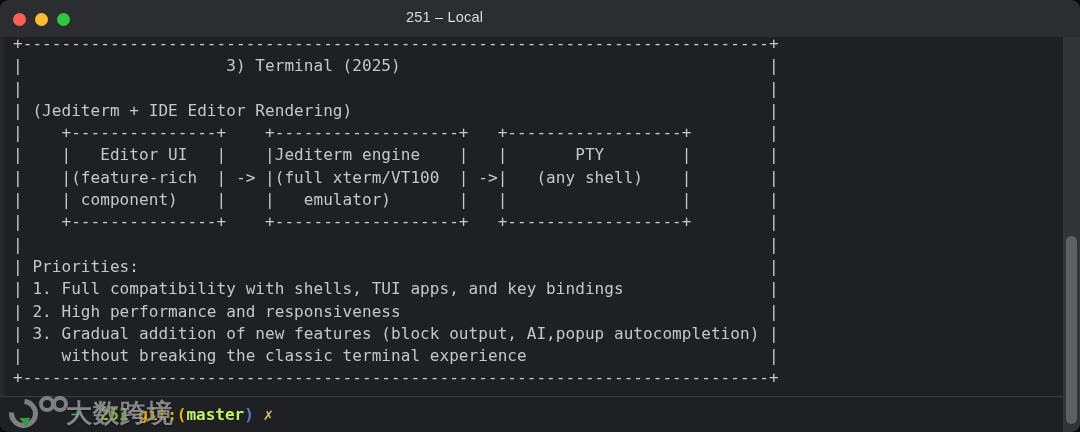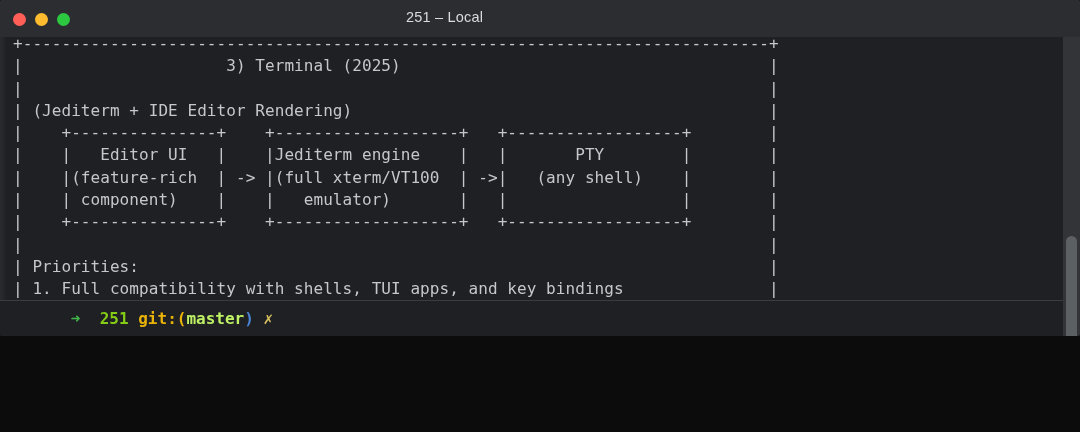--- a/index.html
+++ b/index.html
@@ -1,16 +1,16 @@
 <!DOCTYPE html>
 <html><head>
 <meta charset="utf-8">
 <style>
   html,body{margin:0;padding:0;background:#0c0c0d;width:1080px;height:432px;overflow:hidden;}
-  .window{position:relative;width:1080px;height:336px;background:#1e2023;border-radius:2px;overflow:hidden;
+  .window{position:relative;width:1080px;height:432px;background:#1e2023;border-radius:9px;overflow:hidden;
           font-family:"DejaVu Sans Mono",monospace;}
   
   .titlebar{position:absolute;top:0;left:0;right:0;height:37px;background:#2b2d30;z-index:8;}
   .traffic{position:absolute;left:13px;top:13px;display:flex;gap:9px;}
   .tl{width:13px;height:13px;border-radius:50%;display:inline-block;}
   .title{position:absolute;left:406px;top:9px;font-family:"Liberation Sans",sans-serif;
          font-size:14.5px;font-weight:500;color:#d9dbde;letter-spacing:.2px;}
   
   .term{position:absolute;top:37px;left:0;right:0;bottom:36px;z-index:1;}
   .edge-light{position:absolute;top:37px;left:0;bottom:0;width:7px;z-index:2;

